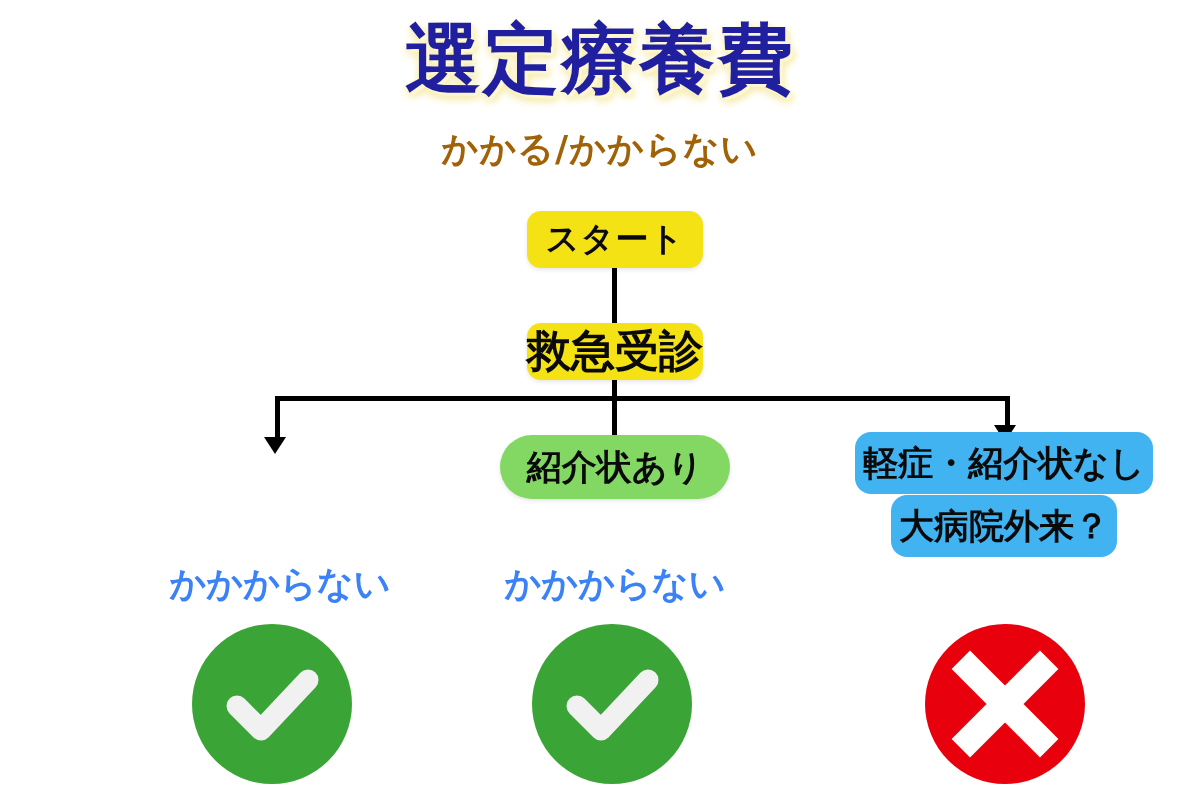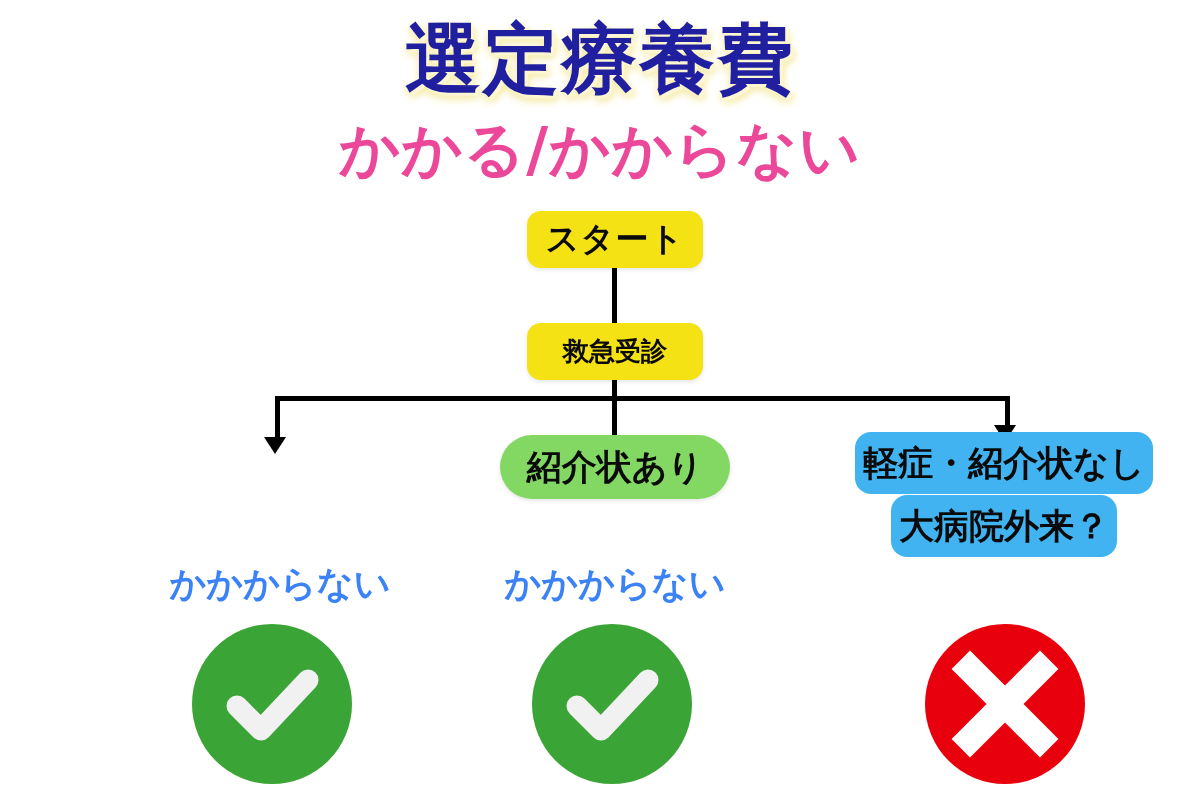--- a/index.html
+++ b/index.html
@@ -44,25 +44,25 @@
        0px  6px 10px #f5ecb8;
     white-space: nowrap;
   }
 
   .title-sub {
     position: absolute;
     left: 0;
     top: 118px;
     width: 1200px;
     text-align: center;
-    font-size: 60px;
+    font-size: 36px;
     line-height: 62px;
     font-weight: 700;
     letter-spacing: 1px;
-    color: #ec4899;
+    color: #a16207;
     white-space: nowrap;
   }
 
   
   .node {
     position: absolute;
     display: flex;
     align-items: center;
     justify-content: center;
     font-weight: 700;
@@ -77,21 +77,21 @@
     width: 176px; height: 57px;
     background: #f5e215;
     font-size: 33px;
     letter-spacing: 1px;
   }
 
   .node-emergency {
     left: 527px;  top: 323px;
     width: 176px; height: 57px;
     background: #f5e215;
-    font-size: 26px;
+    font-size: 44px;
     letter-spacing: 0px;
   }
 
   .node-severe {
     left: 160px;  top: 435px;
     width: 234px; height: 64px;
     background: #fa3836;
     font-size: 35px;
     letter-spacing: 0px;
     border-radius: 18px;

